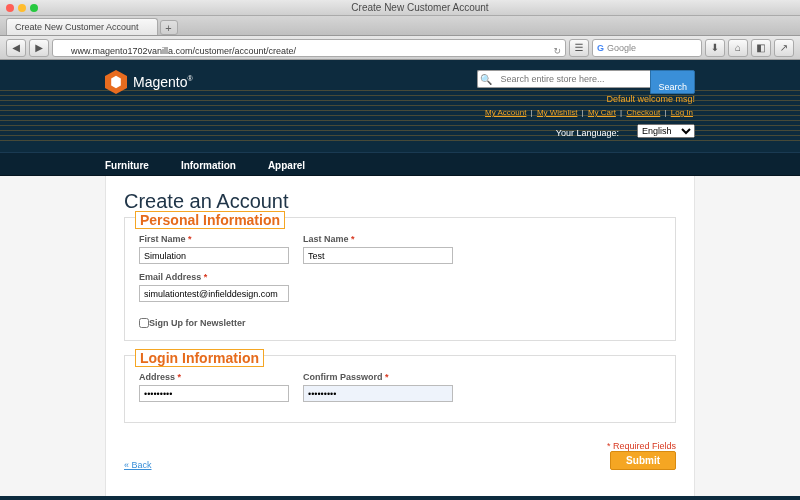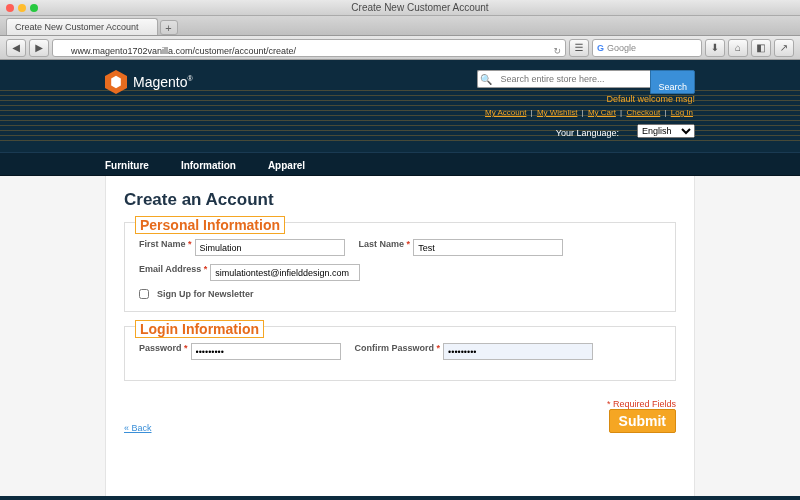--- a/index.html
+++ b/index.html
@@ -32,34 +32,34 @@
 .welcome{position:absolute;right:0;top:28px;font-size:9px;color:#f5a623;font-weight:normal}
 .toplinks{position:absolute;right:0;top:42px;font-size:8px;color:#ccc}
 .toplinks a{color:#f5a623;text-decoration:underline;margin:16px 2px;cursor:pointer}
 .langbar{position:absolute;right:0;top:58px;font-size:9px;color:#fff;display:flex;align-items:flex-end;gap:18px}
 .langbar select{font-size:9px;width:58px}
 .mainnav{height:24px;background:#0a2232;border-top:1px solid #1a3a52;border-bottom:1px solid #051520}
 .mainnav .inner{display:flex;gap:32px;align-items:center;height:24px}
 .mainnav a{color:#fff;font-size:10px;font-weight:bold;text-decoration:none;cursor:pointer}
 .page{background:#f5f5f5}
 .page .inner{background:#fff;min-height:320px;padding:14px 18px;border-left:1px solid #e4e4e4;border-right:1px solid #e4e4e4}
-h1{color:#203548;font-size:17px;font-weight:bold;margin-bottom:12px}
+h1{color:#203548;font-size:20px;font-weight:normal;margin-bottom:4px}
 fieldset{border:1px solid #ddd;padding:16px 14px 12px;margin-bottom:14px;position:relative}
 legend{color:#e66b1c;font-size:14px;font-weight:bold;padding:0 4px;position:absolute;top:-7px;left:10px;background:#fff;border:1px solid #f5a623}
 .row{display:flex;gap:14px;margin-bottom:8px}
-.field{display:flex;flex-direction:row;gap:3px}
+.field{display:flex;flex-direction:column;gap:3px}
 .field label{font-size:9px;color:#555;font-weight:bold}
 .req{color:#d83820}
 .field input[type=text],.field input[type=password],.field input[type=email]{width:150px;height:17px;border:1px solid #bbb;padding:0 4px;font-size:9px}
-.chk{display:flex;align-items:center;gap:8px;font-size:9px;color:#555;font-weight:bold;margin-top:8px}
+.chk{display:flex;align-items:center;gap:0;font-size:9px;color:#555;font-weight:bold;margin-top:16px}
 .chk input{width:10px;height:10px}
 .formfoot{display:flex;justify-content:space-between;align-items:flex-end;margin-top:18px}
 .back{color:#3a8fd8;font-size:9px;text-decoration:underline;cursor:pointer}
 .reqnote{font-size:9px;color:#d83820;text-align:right;}
-.submit{background:#f5a623;color:#fff;border:1px solid #d88a10;padding:3px 9px;font-size:14px;font-weight:bold;border-radius:2px;cursor:pointer}
+.submit{background:#f5a623;color:#fff;border:1px solid #d88a10;padding:3px 15px;font-size:10px;font-weight:bold;border-radius:2px;cursor:pointer}
 .rightcol{text-align:right}
 </style>
 </head>
 <body>
 
 <div class="titlebar">
   <div class="traffic">
     <div class="tl red"></div>
     <div class="tl yellow"></div>
     <div class="tl green"></div>
@@ -153,21 +153,21 @@
         <label class="chk">
           <input type="checkbox" style="">
           <span>Sign Up for Newsletter</span>
         </label>
       </fieldset>
 
       <fieldset>
         <legend>Login Information</legend>
         <div class="row">
           <div class="field">
-            <label><span>Password</span> <span class="req">*</span></label>
+            <label><span>Address</span> <span class="req">*</span></label>
             <input type="password" value="•••••••••" style="">
           </div>
           <div class="field">
             <label><span>Confirm Password</span> <span class="req">*</span></label>
             <input type="password" style="background: rgb(238, 243, 251);" value="•••••••••">
           </div>
         </div>
       </fieldset>
 
       <div class="formfoot">

